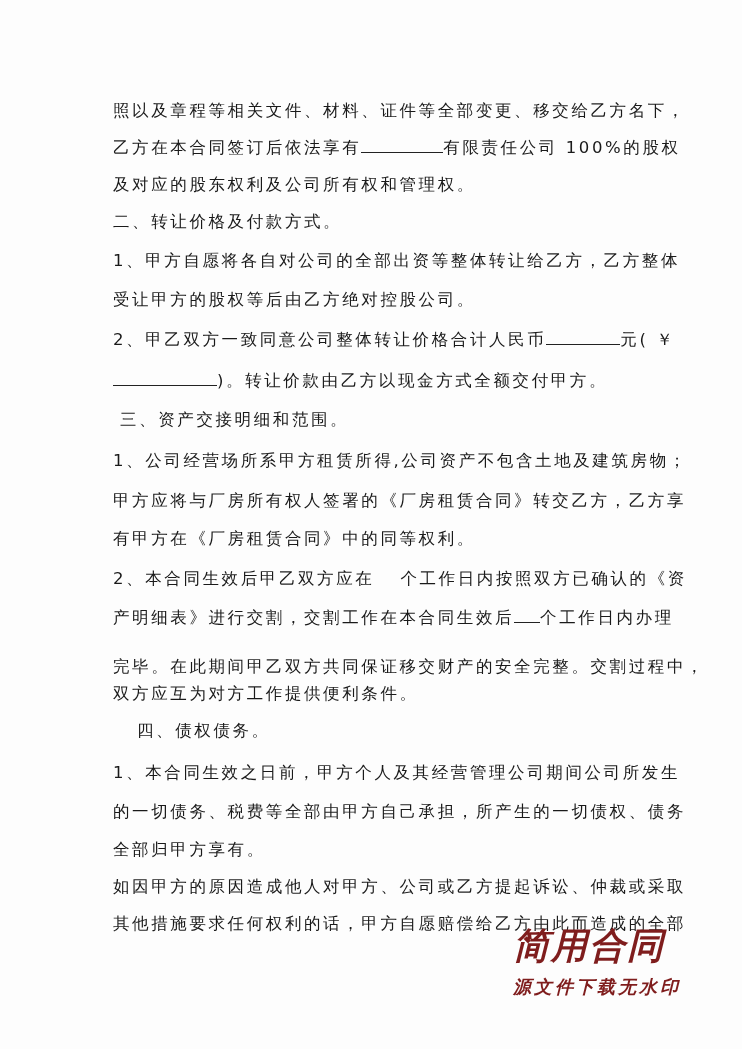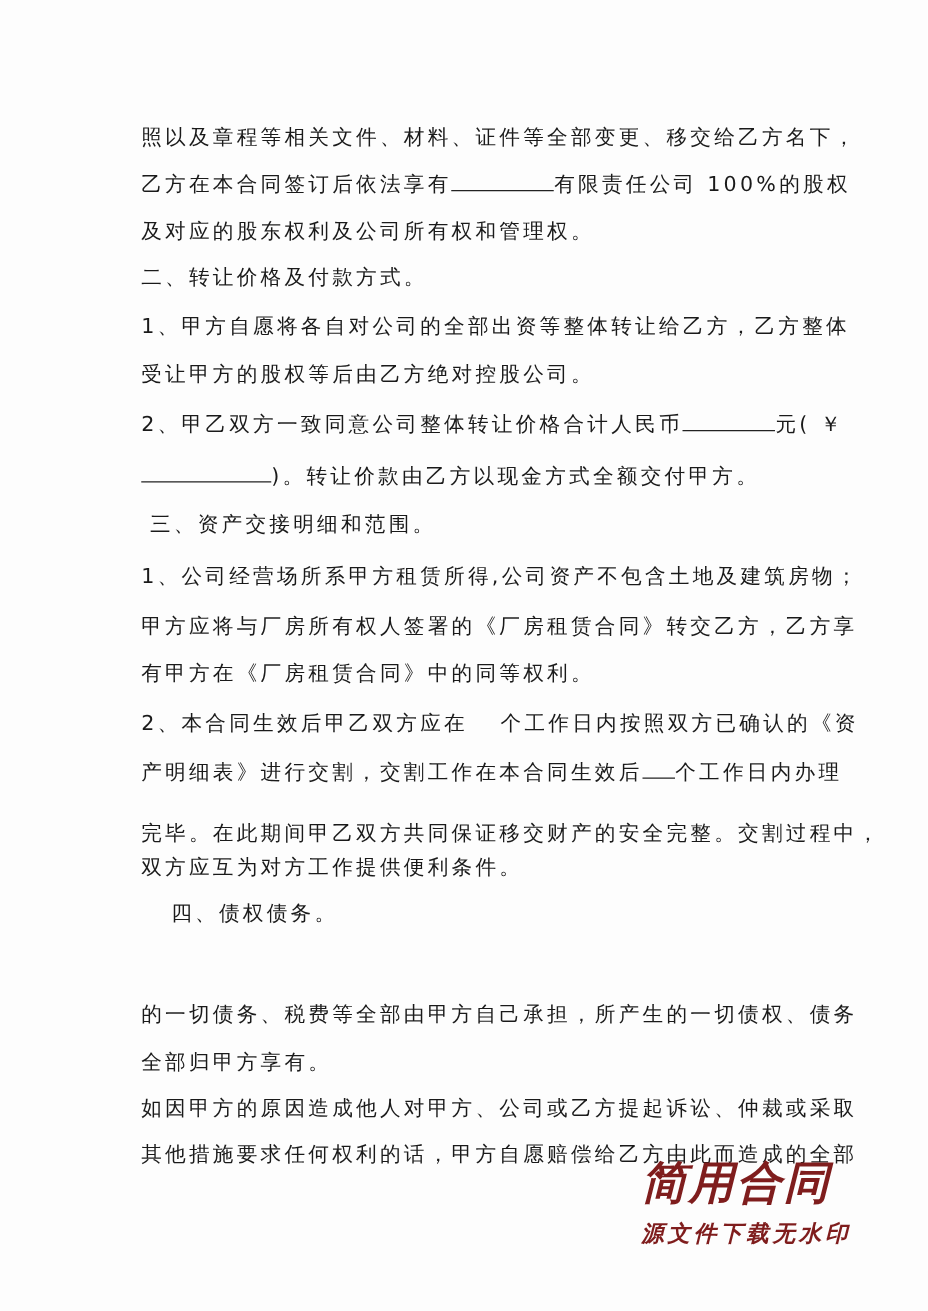--- a/index.html
+++ b/index.html
@@ -13,21 +13,21 @@
   .indent2 { left: 137px; }
   .wm { position: absolute; color: #7f1d1d; font-weight: bold; font-style: italic; letter-spacing: 2px; white-space: nowrap; }
   .wm-title { left: 513px; top: 922px; font-size: 36px; }
   .wm-sub { left: 513px; top: 975px; font-size: 18px; letter-spacing: 3px; }
 </style>
 </head>
 <body>
 
 <div class="page">
 
-  <div class="line" style="top:100px;font-family:Liberation Mono, monospace;">照以及章程等相关文件、材料、证件等全部变更、移交给乙方名下，</div>
+  <div class="line" style="top:100px;">照以及章程等相关文件、材料、证件等全部变更、移交给乙方名下，</div>
 
   <div class="line" style="top:137px;text-align:center;">
     <span>乙方在本合同签订后依法享有</span><span class="blank" style="width:82px;"></span><span>有限责任公司 100%的股权</span>
   </div>
 
   <div class="line" style="top:174px;">及对应的股东权利及公司所有权和管理权。</div>
 
   <div class="line" style="top:211px;font-family:Liberation Serif, serif;">二、转让价格及付款方式。</div>
 
   <div class="line" style="top:250px;">1、甲方自愿将各自对公司的全部出资等整体转让给乙方，乙方整体</div>
@@ -57,20 +57,21 @@
   <div class="line" style="top:607px;">
     <span>产明细表》进行交割，交割工作在本合同生效后</span><span class="blank" style="width:26px;"></span><span>个工作日内办理</span>
   </div>
 
   <div class="line" style="top:656px;">完毕。在此期间甲乙双方共同保证移交财产的安全完整。交割过程中，</div>
 
   <div class="line" style="top:683px;">双方应互为对方工作提供便利条件。</div>
 
   <div class="line indent2" style="top:720px;">四、债权债务。</div>
 
+  <div class="line" style="top:762px;">1、本合同生效之日前，甲方个人及其经营管理公司期间公司所发生</div>
 
   <div class="line" style="top:801px;">的一切债务、税费等全部由甲方自己承担，所产生的一切债权、债务</div>
 
   <div class="line" style="top:839px;">全部归甲方享有。</div>
 
   <div class="line" style="top:876px;">如因甲方的原因造成他人对甲方、公司或乙方提起诉讼、仲裁或采取</div>
 
   <div class="line" style="top:913px;">其他措施要求任何权利的话，甲方自愿赔偿给乙方由此而造成的全部</div>
 
   <div class="wm wm-title">简用合同</div>

